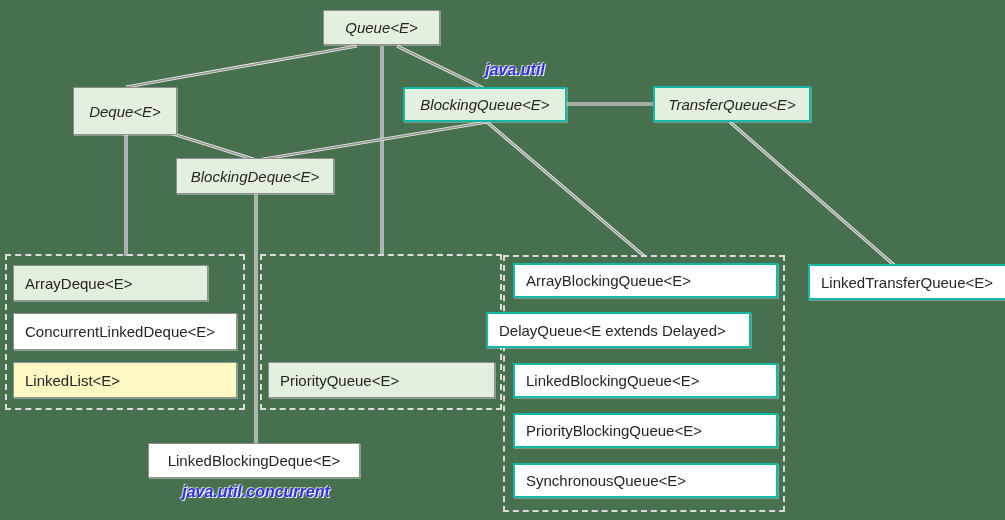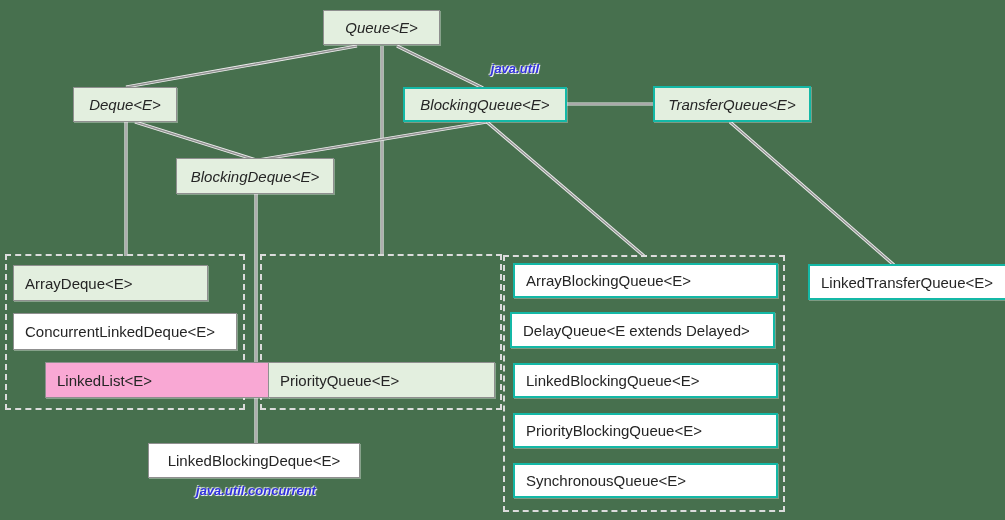--- a/index.html
+++ b/index.html
@@ -18,50 +18,50 @@
   .node{
     position:absolute;box-sizing:border-box;
     display:flex;align-items:center;
     font-size:15px;color:#252525;
     white-space:nowrap;
   }
   .iface{justify-content:center;font-style:italic;}
   .cls{padding-left:11px;}
   .fill-green{background:#e3efdf;}
   .fill-blue{background:#ffffff;}
-  .fill-mgreen{background:#f9a8d4;margin-left:32px;}
+  .fill-mgreen{background:#fef9c3;}
   .b-gray{border:1.5px solid #8f8f8f;box-shadow:1px 1px 0 rgba(255,255,255,0.35);}
   .b-orange{border:2px solid #14b8a6;box-shadow:1px 1px 0 rgba(255,255,255,0.3);}
 
   .group{position:absolute;box-sizing:border-box;border:2px dashed #dcdcdc;}
 
   .pkg{
     position:absolute;text-align:center;
-    font-size:13px;font-weight:bold;font-style:italic;
+    font-size:16px;font-weight:bold;font-style:italic;
     color:#3030dd;
     text-shadow:0 0 2px #ffffff,1px 1px 0 rgba(255,255,255,0.85),-1px -1px 0 rgba(255,255,255,0.6);
   }
 
   
   #n-queue{left:323px;top:10px;width:117px;height:35px;}
-  #n-deque{left:73px;top:87px;width:104px;height:35px;}
+  #n-deque{left:73px;top:87px;width:104px;height:48px;}
   #n-blockingqueue{left:403px;top:87px;width:164px;height:35px;}
   #n-transferqueue{left:653px;top:86px;width:158px;height:36px;}
   #n-blockingdeque{left:176px;top:158px;width:158px;height:36px;}
   #g-dequegroup{left:5px;top:254px;width:240px;height:156px;}
   #g-queuegroup{left:260px;top:254px;width:242px;height:156px;}
   #g-blockinggroup{left:503px;top:255px;width:282px;height:257px;}
   #n-arraydeque{left:13px;top:265px;width:195px;height:36px;}
   #n-concurrentlinkeddeque{left:13px;top:313px;width:224px;height:37px;}
   #n-linkedlist{left:13px;top:362px;width:224px;height:36px;}
   #n-abstractqueue{left:268px;top:265px;width:227px;height:36px;}
   #n-concurrentlinkedqueue{left:268px;top:313px;width:227px;height:37px;}
   #n-priorityqueue{left:268px;top:362px;width:227px;height:36px;}
   #n-arrayblockingqueue{left:513px;top:263px;width:265px;height:35px;}
-  #n-delayqueue{left:510px;top:312px;width:265px;height:36px;}
+  #n-delayqueue{left:486px;top:312px;width:265px;height:36px;}
   #n-linkedblockingqueue{left:513px;top:363px;width:265px;height:35px;}
   #n-priorityblockingqueue{left:513px;top:413px;width:265px;height:35px;}
   #n-synchronousqueue{left:513px;top:463px;width:265px;height:35px;}
   #n-linkedtransferqueue{left:795px;top:264px;width:205px;height:36px;margin-left:13px;}
   #n-linkedblockingdeque{left:148px;top:443px;width:212px;height:35px;justify-content:center;padding-left:0;}
   #lbl-javautil{left:478px;top:61px;width:74px;}
   #lbl-javautilconcurrent{left:166px;top:483px;width:180px;}
 </style>
 </head>
 <body>

